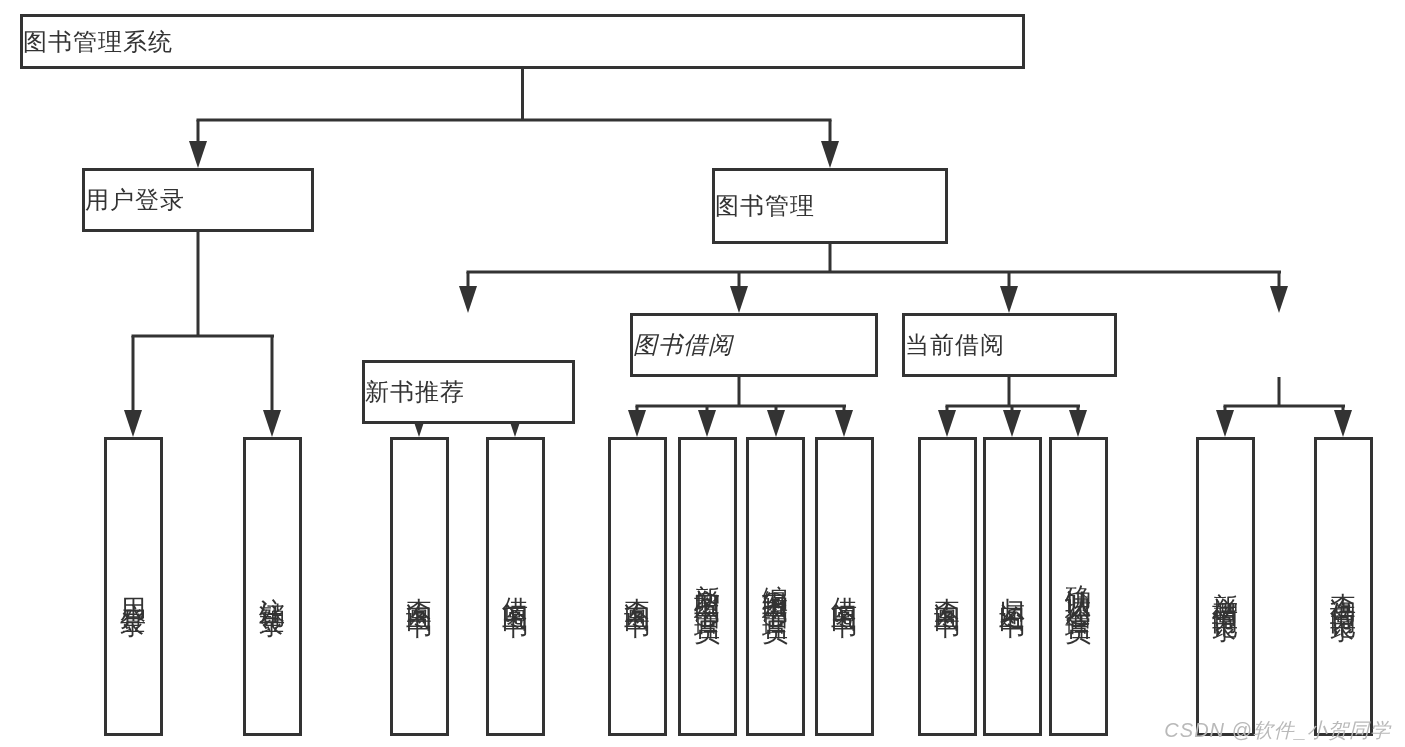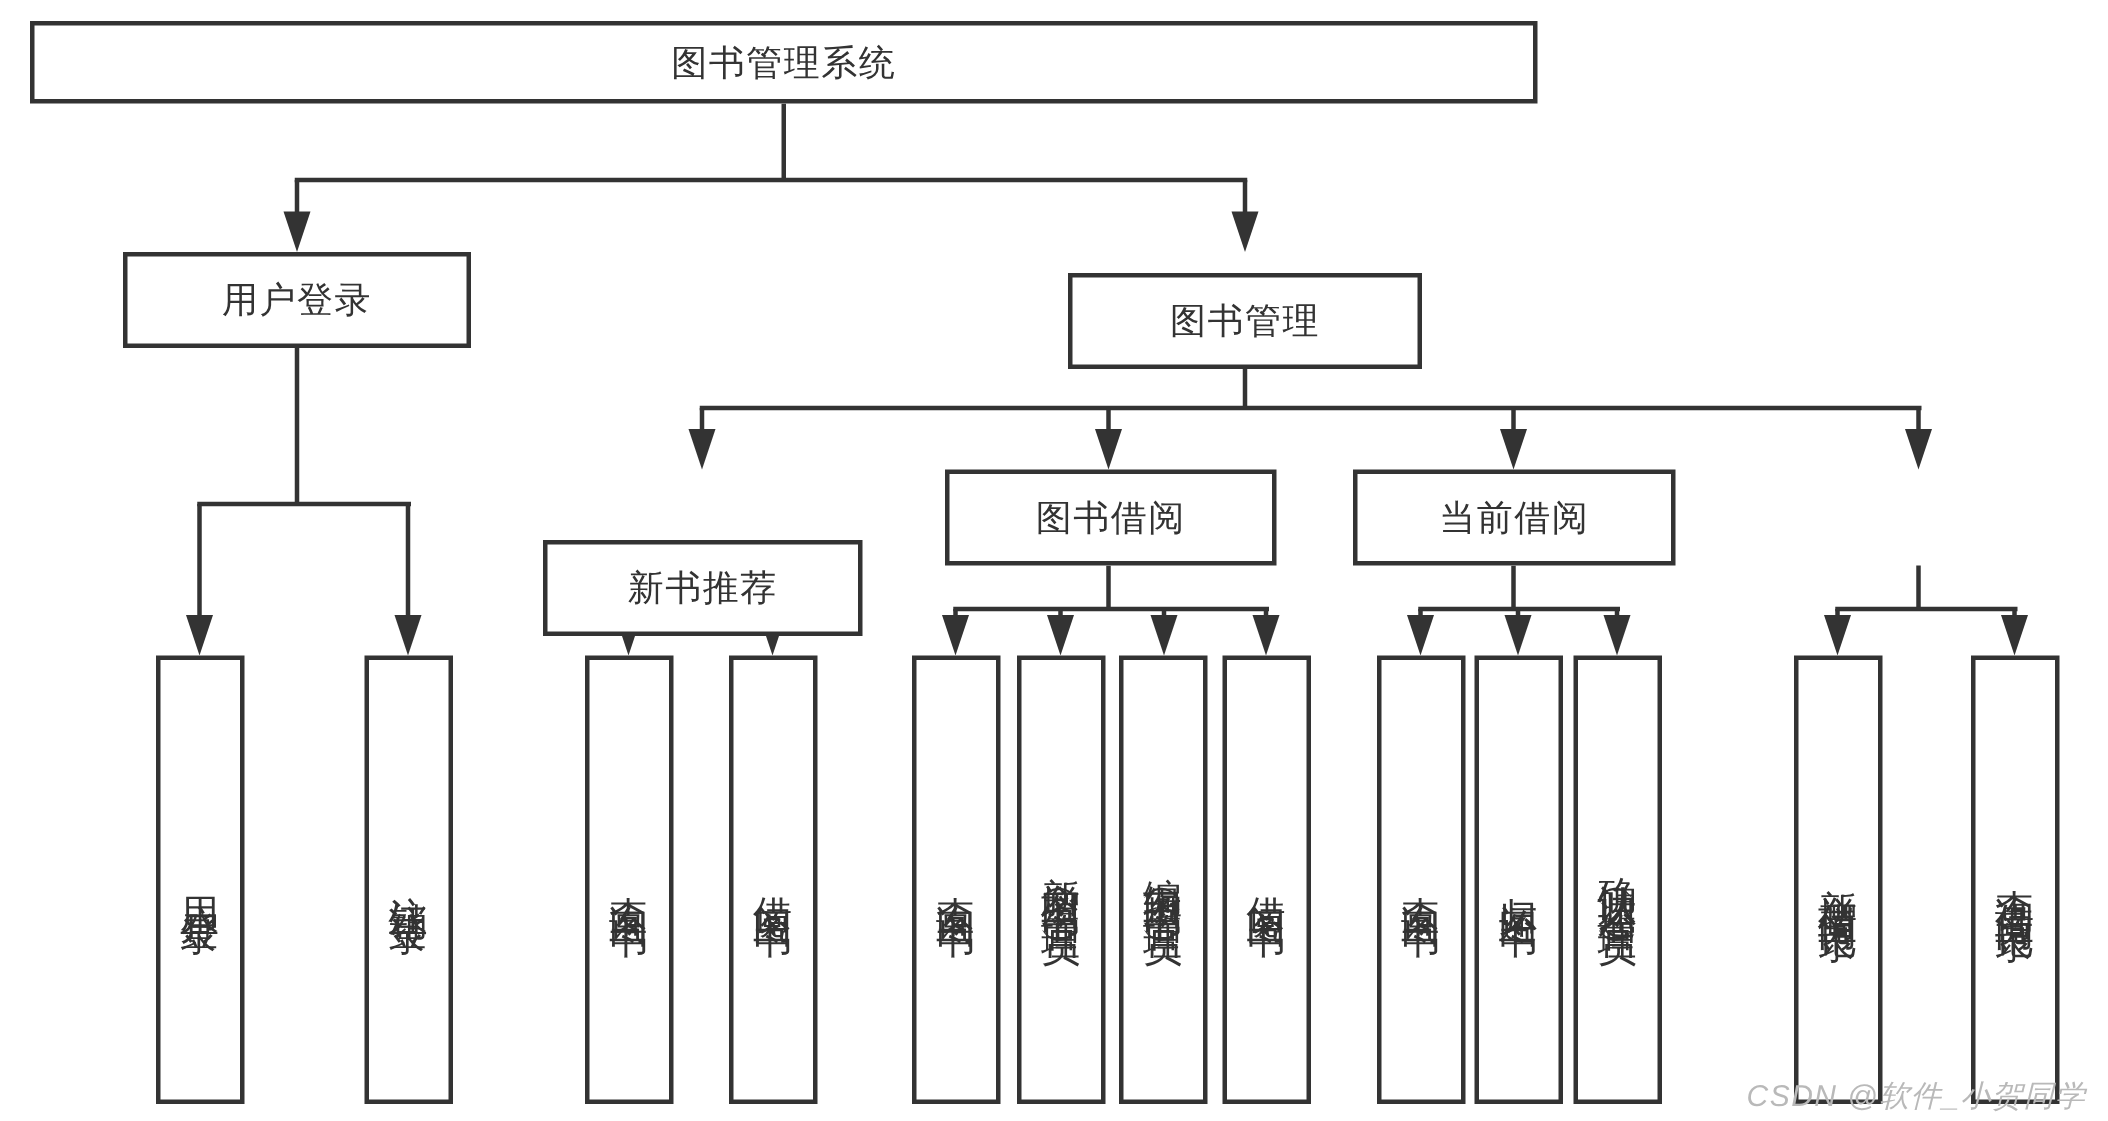--- a/index.html
+++ b/index.html
@@ -27,21 +27,21 @@
     width:1405px;height:747px;
     z-index:0;
   }
   .hbox{
     position:absolute;
     box-sizing:border-box;
     border:3px solid var(--line);
     background:var(--background);
     display:flex;
     align-items:center;
-    justify-content:center;
+    justify-content:flex-start;
     font-size:24px;
     letter-spacing:1px;
     color:var(--text);
     z-index:1;
     white-space:nowrap;
   }
   .vbox{
     position:absolute;
     box-sizing:border-box;
     border:3px solid var(--line);
@@ -148,28 +148,28 @@
     </g>
   </svg>
 
   <div class="hbox" style="left:20px;top:14px;width:1005px;height:55px;">
     <span>图书管理系统</span>
   </div>
 
   <div class="hbox" style="left:82px;top:168px;width:232px;height:64px;">
     <span>用户登录</span>
   </div>
-  <div class="hbox" style="left:712px;top:168px;width:236px;height:64px;margin-top:14px;">
+  <div class="hbox" style="left:712px;top:168px;width:236px;height:76px;">
     <span>图书管理</span>
   </div>
 
   <div class="hbox" style="left:362px;top:313px;width:213px;height:64px;margin-top:47px;">
     <span>新书推荐</span>
   </div>
-  <div class="hbox" style="left:630px;top:313px;width:221px;height:64px;">
+  <div class="hbox" style="left:630px;top:313px;width:248px;height:64px;font-style:italic;">
     <span>图书借阅</span>
   </div>
   <div class="hbox" style="left:902px;top:313px;width:215px;height:64px;">
     <span>当前借阅</span>
   </div>
 
   <div class="vbox" style="left:104px;">
     <span class="vtext">用户登录</span>
   </div>
   <div class="vbox" style="left:243px;">

